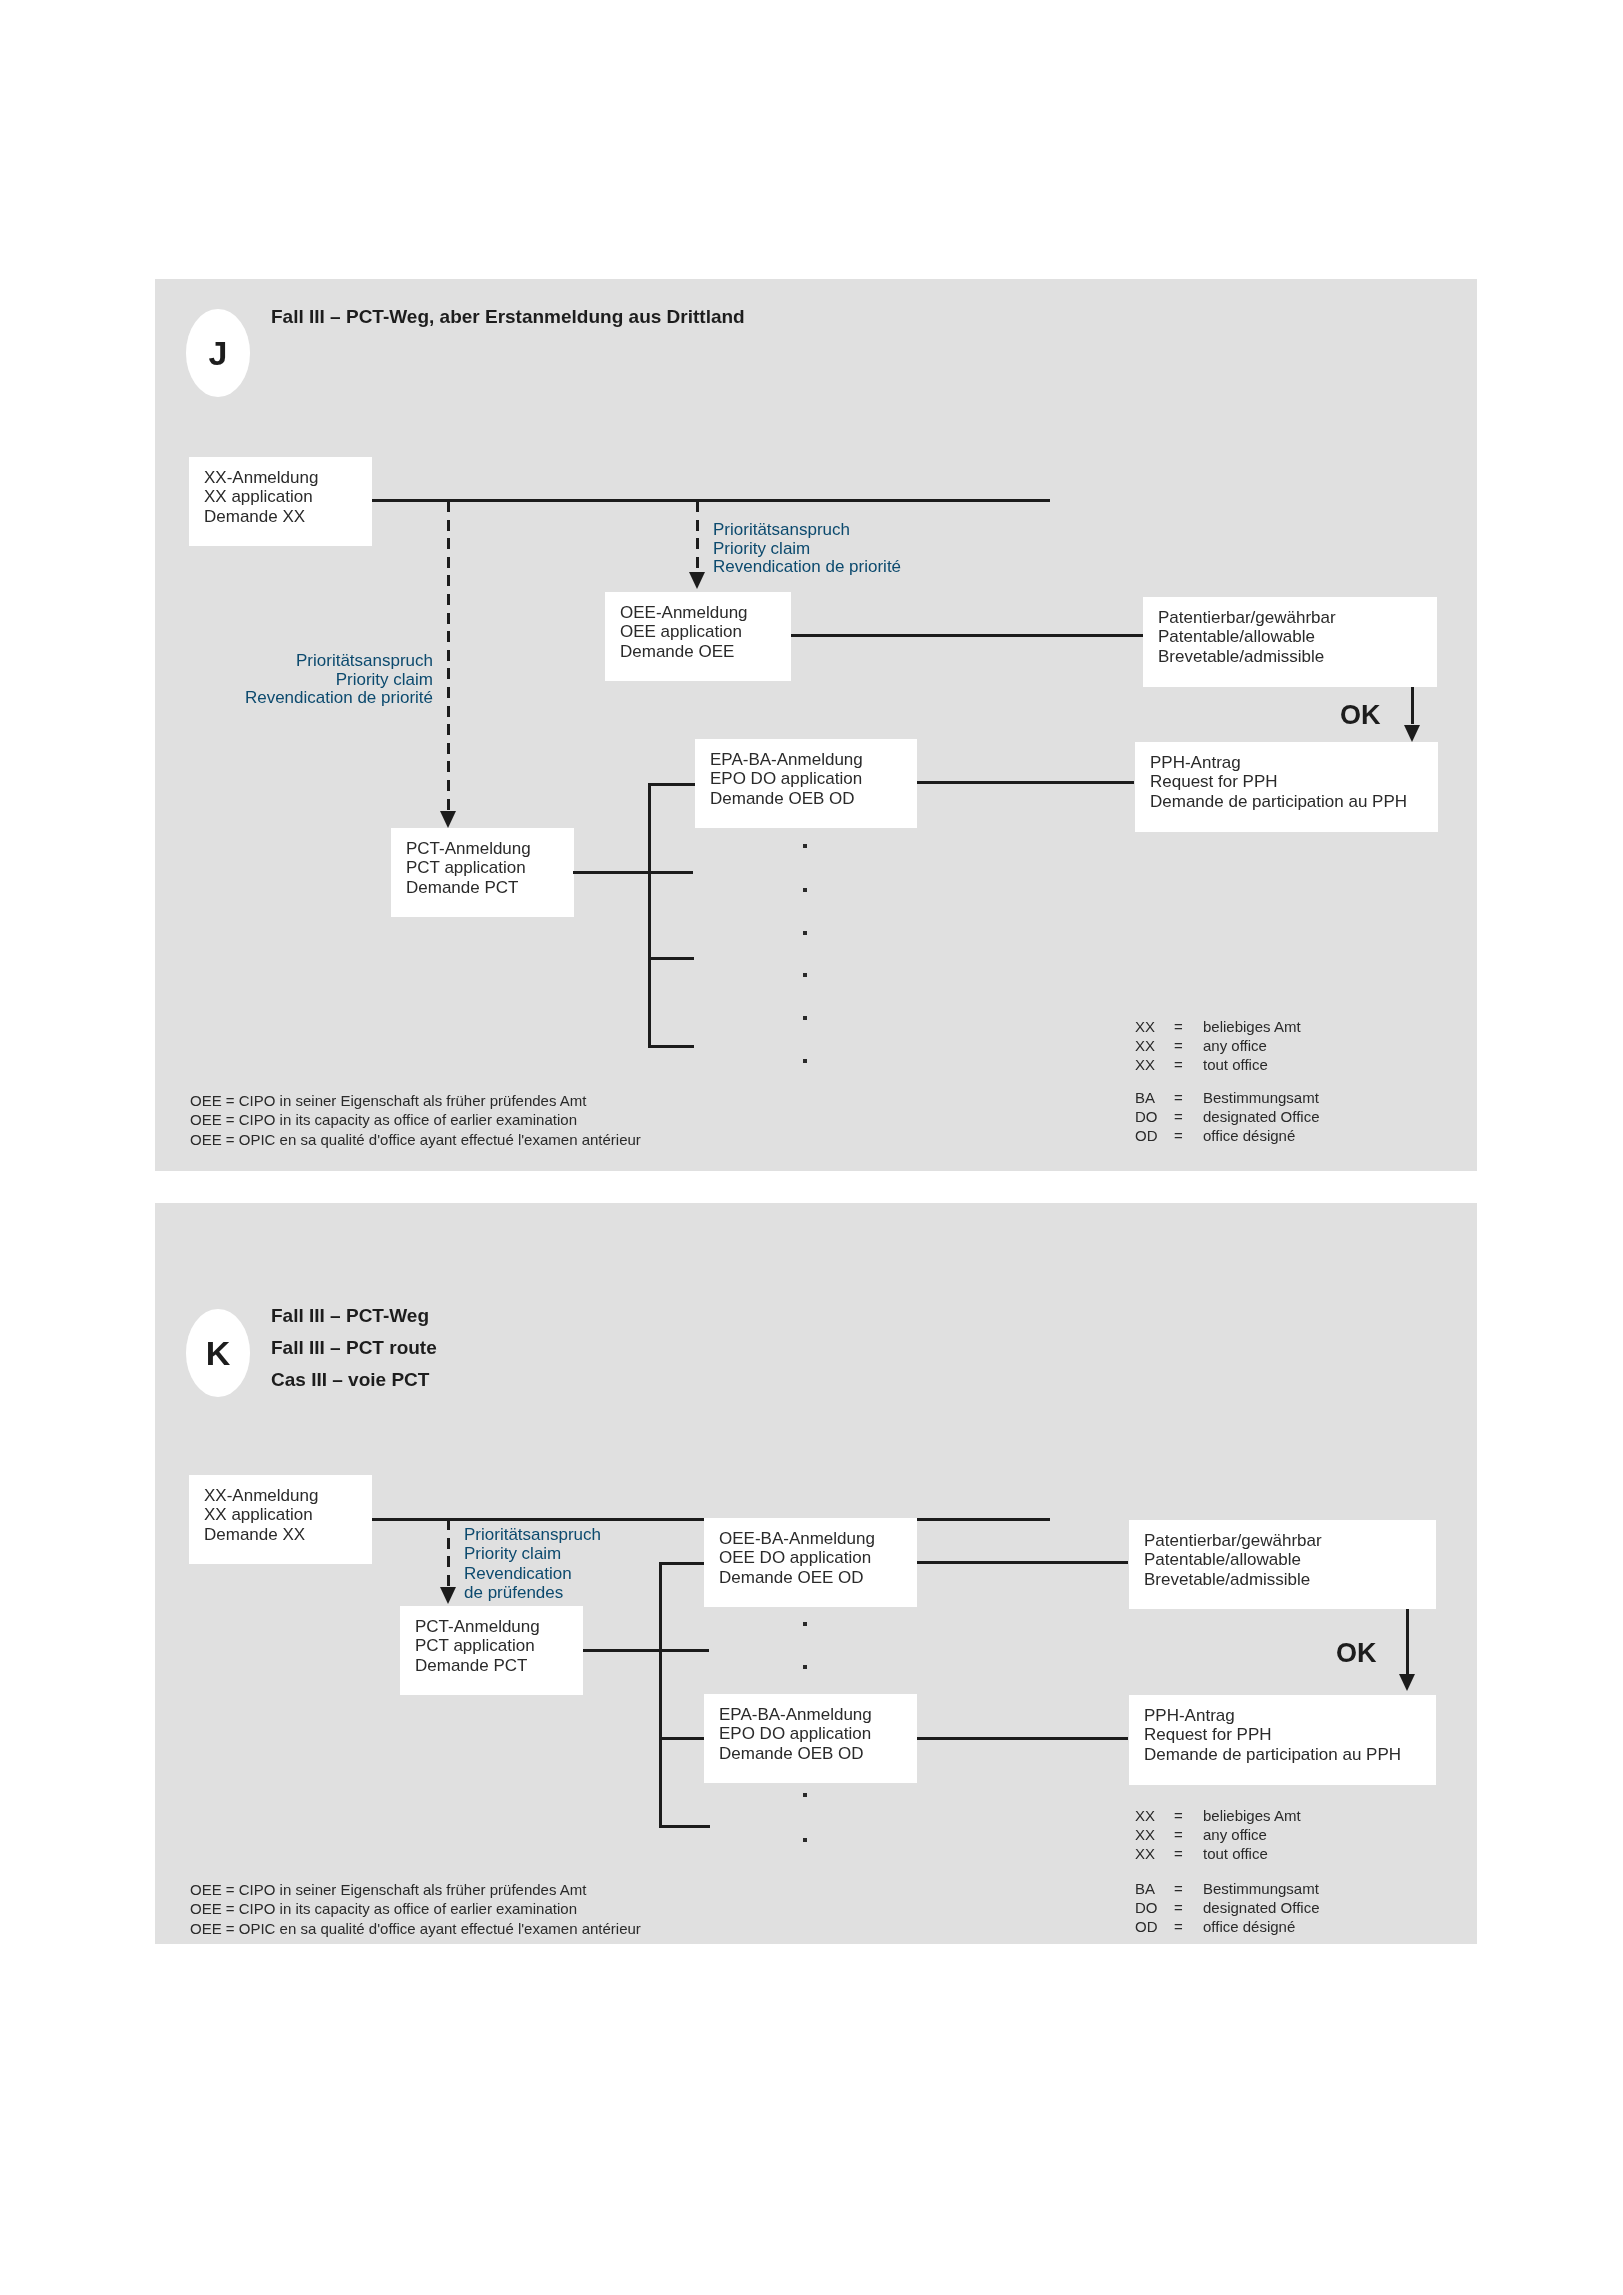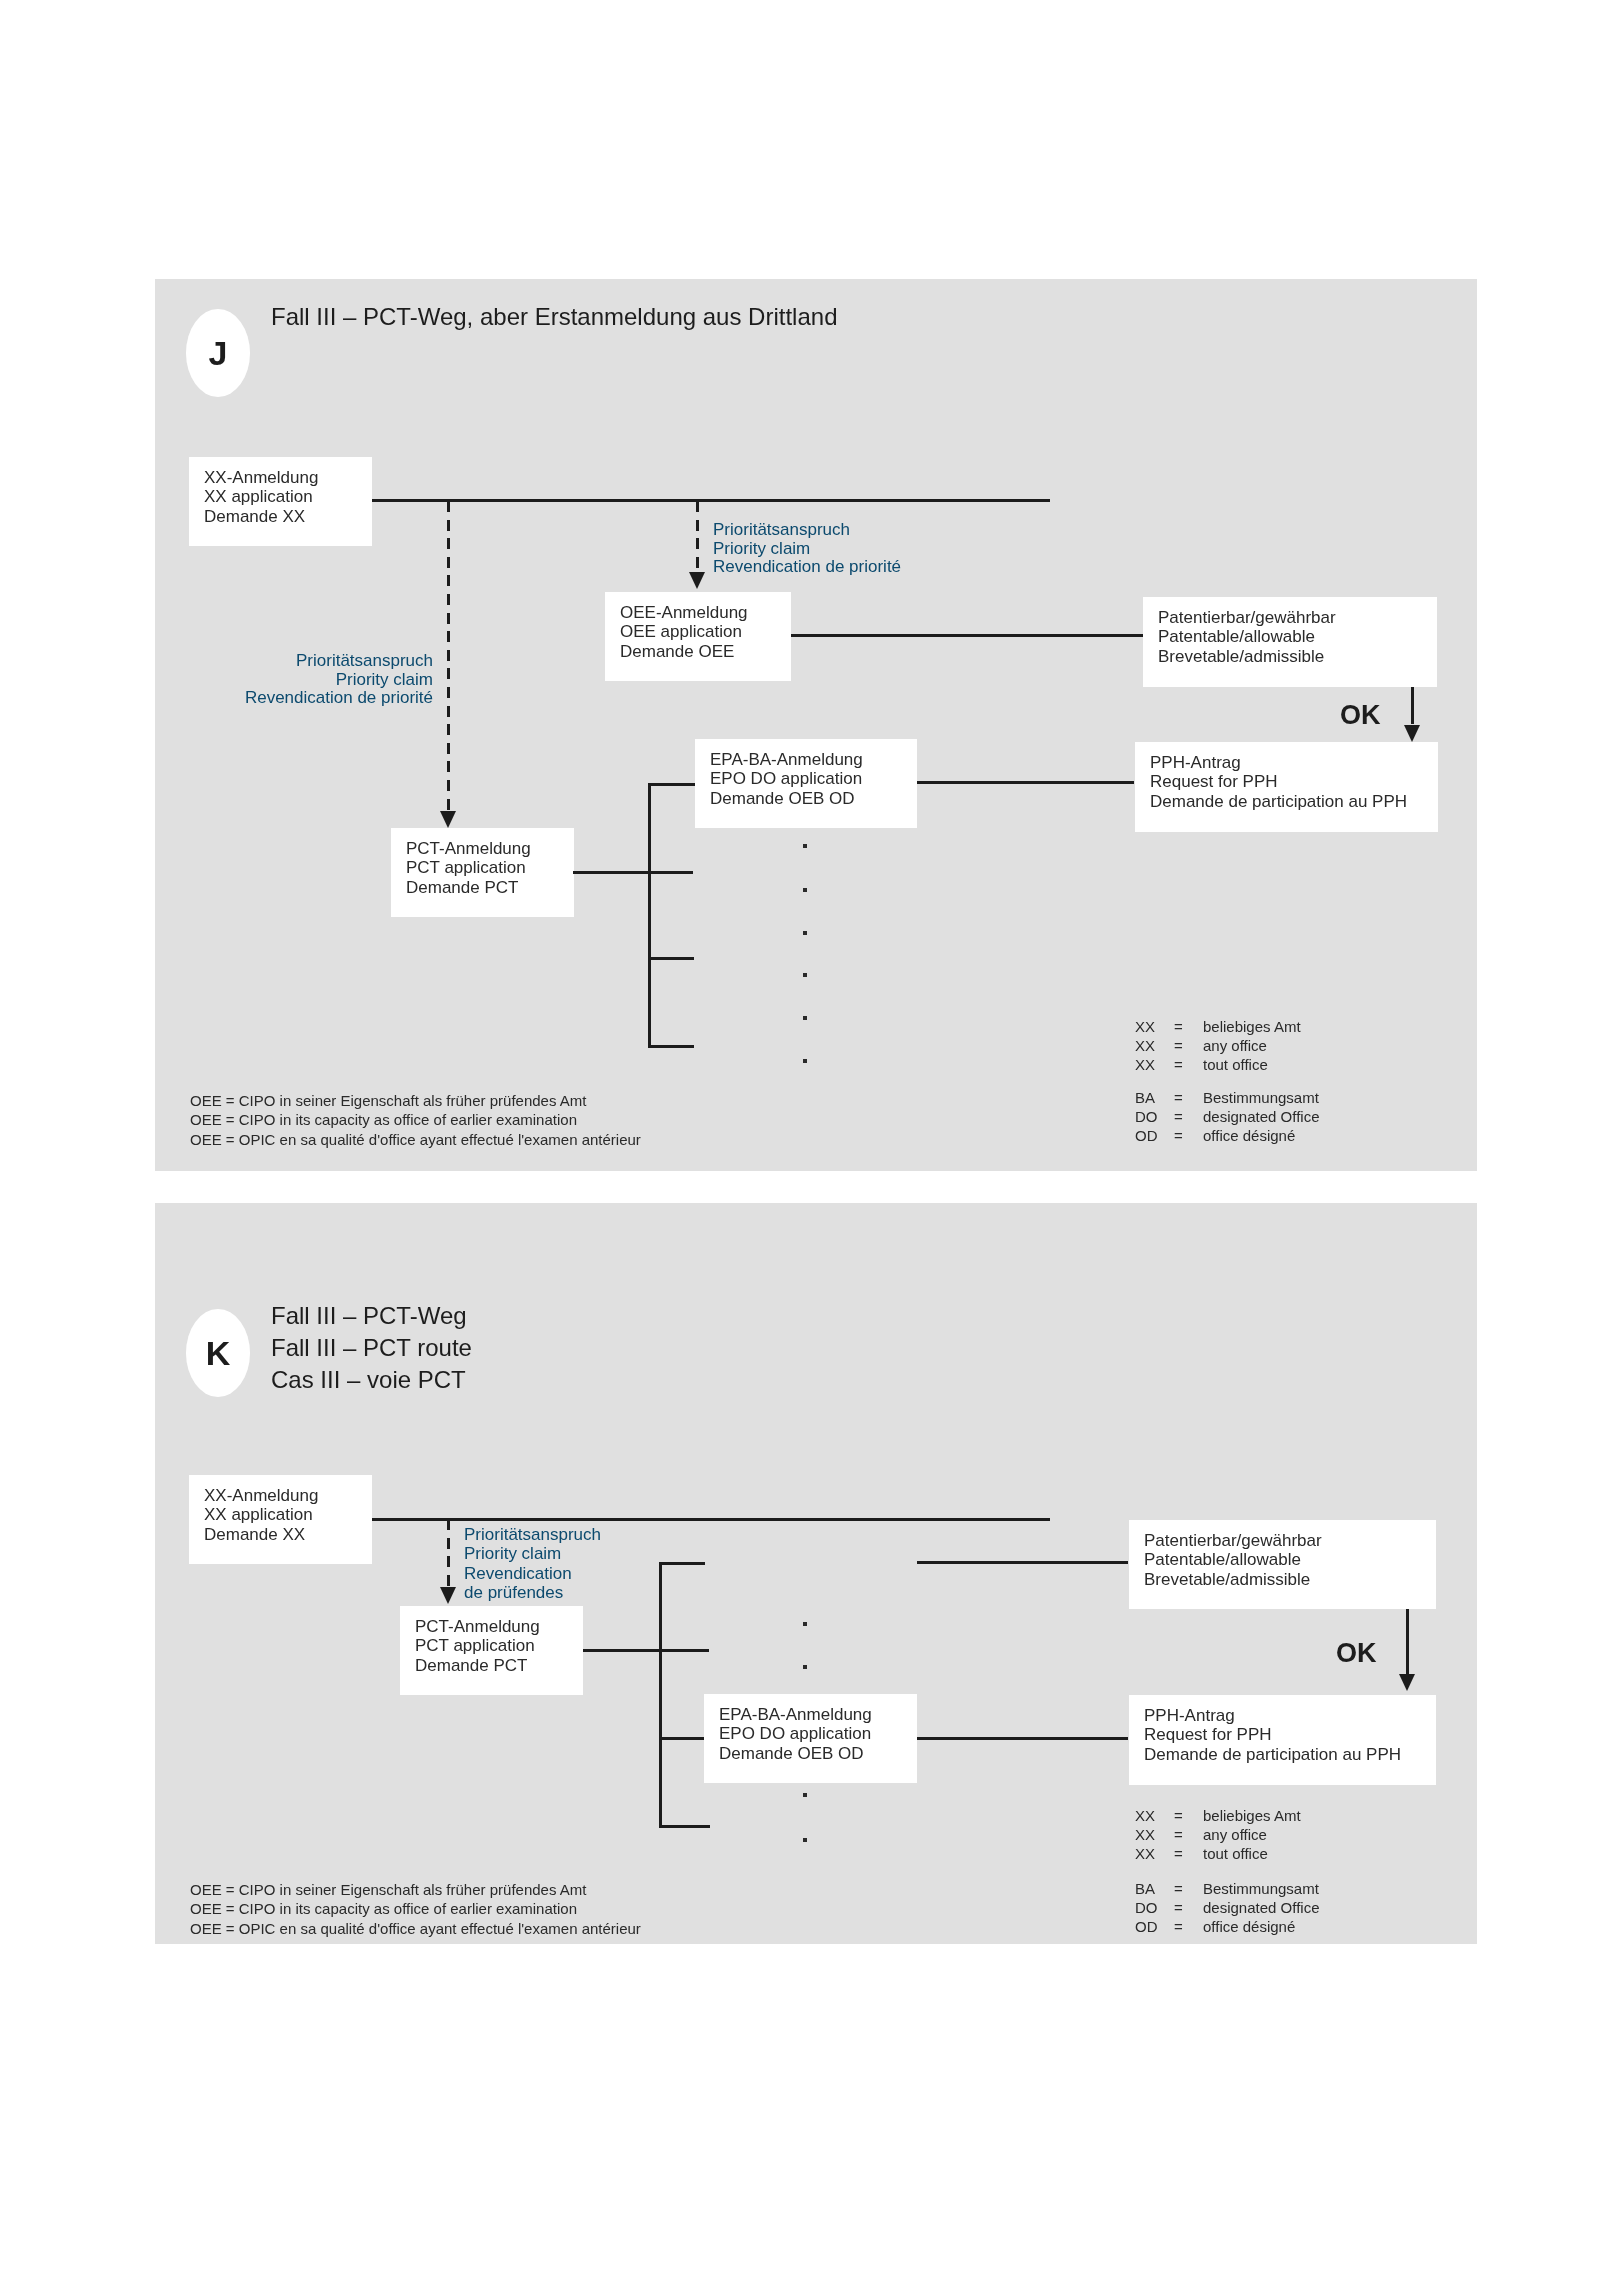--- a/index.html
+++ b/index.html
@@ -1,21 +1,21 @@
 <!DOCTYPE html>
 <html style="font-size:13.5px"><head>
 <meta charset="utf-8">
 <style>
   html,body{margin:0;padding:0;background:#ffffff;}
   .page{position:relative;width:1623px;height:2295px;background:#ffffff;overflow:hidden;
         font-family:"Liberation Sans","DejaVu Sans",sans-serif;color:#222222;}
   .panel-bg{position:absolute;left:155px;width:1322px;background:#e0e0e0;}
   .badge{position:absolute;width:64px;height:88px;background:#ffffff;border-radius:50%;
          display:flex;align-items:center;justify-content:center;font-size:34px;font-weight:bold;color:#1d1d1d;}
-  .title{position:absolute;font-size:24px;line-height:32px;font-weight:normal;color:#1d1d1d;white-space:nowrap;}
+  .title{position:absolute;font-size:19px;line-height:32px;font-weight:bold;color:#1d1d1d;white-space:nowrap;}
   .wbox{position:absolute;background:#ffffff;padding:11px 0 0 15px;box-sizing:border-box;}
   .wbox span{display:block;font-size:17px;line-height:19.4px;color:#2a2a2a;white-space:nowrap;}
   .hline{position:absolute;height:3.4px;background:#1c1c1c;}
   .vline{position:absolute;width:3.4px;background:#1c1c1c;}
   .vdash{position:absolute;width:3.4px;
          background:repeating-linear-gradient(to bottom,#1c1c1c 0px,#1c1c1c 11px,transparent 11px,transparent 18.6px);}
   .ahead{position:absolute;width:0;height:0;border-left:8.5px solid transparent;
          border-right:8.5px solid transparent;border-top:17px solid #1c1c1c;}
   .flabel{position:absolute;font-size:17px;line-height:18.6px;color:#0c4a6e;white-space:nowrap;}
   .ok{position:absolute;font-size:27px;font-weight:bold;color:#1d1d1d;}
@@ -183,20 +183,25 @@
     <span>PCT-Anmeldung</span>
     <span>PCT application</span>
     <span>Demande PCT</span>
   </div>
   <div class="vline" style="left:659px;top:1562px;height:265px;"></div>
   <div class="hline" style="left:659px;top:1562px;width:46px;"></div>
   <div class="hline" style="left:583px;top:1649px;width:126px;"></div>
   <div class="hline" style="left:659px;top:1737px;width:46px;"></div>
   <div class="hline" style="left:659px;top:1825px;width:51px;"></div>
 
+  <div class="wbox" style="left:704px;top:1518px;width:213px;height:89px;">
+    <span>OEE-BA-Anmeldung</span>
+    <span>OEE DO application</span>
+    <span>Demande OEE OD</span>
+  </div>
   <div class="hline" style="left:917px;top:1561px;width:211px;"></div>
 
   <div class="wbox" style="left:1129px;top:1520px;width:307px;height:89px;">
     <span>Patentierbar/gewährbar</span>
     <span>Patentable/allowable</span>
     <span>Brevetable/admissible</span>
   </div>
 
   <div class="ok" style="left:1336px;top:1638px;">OK</div>
   <div class="vline" style="left:1406px;top:1609px;height:65px;"></div>

